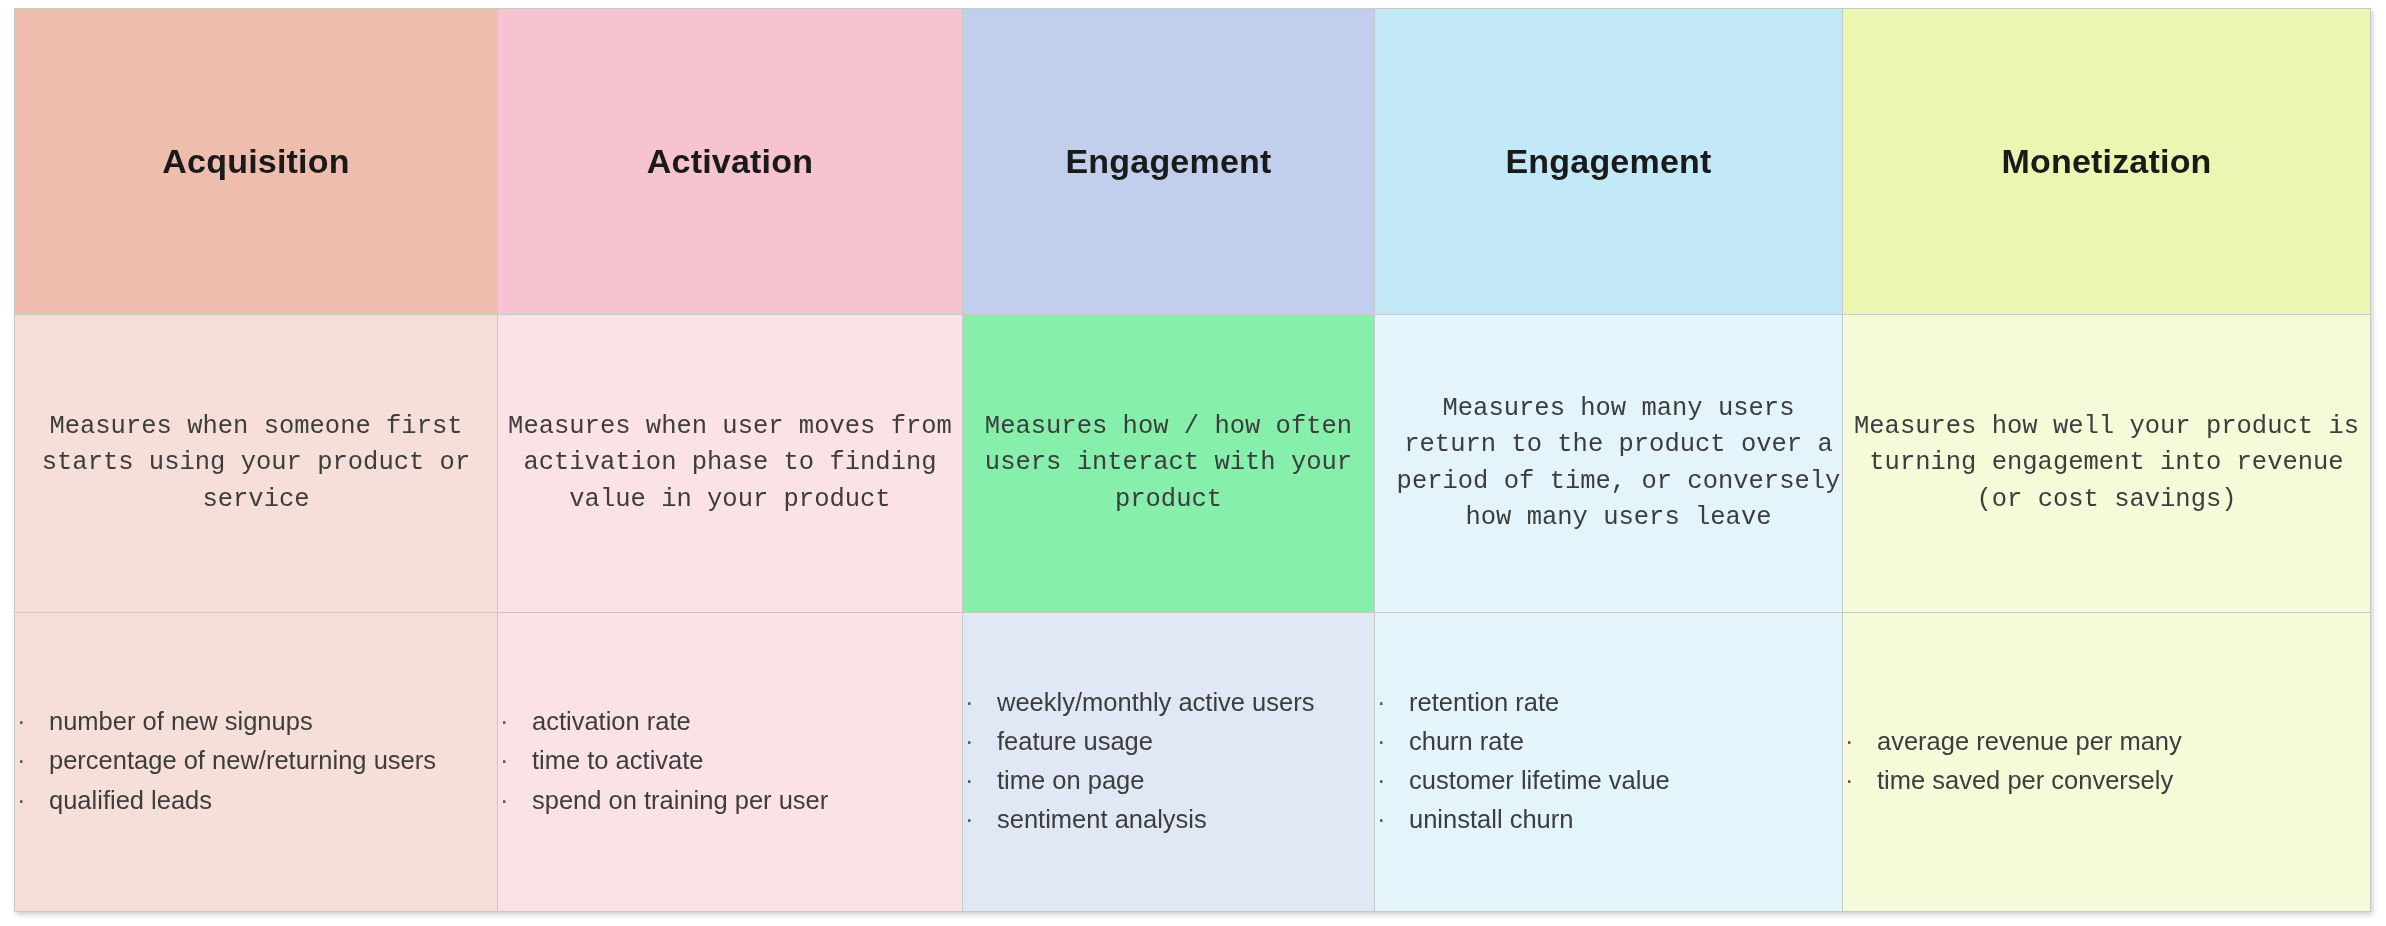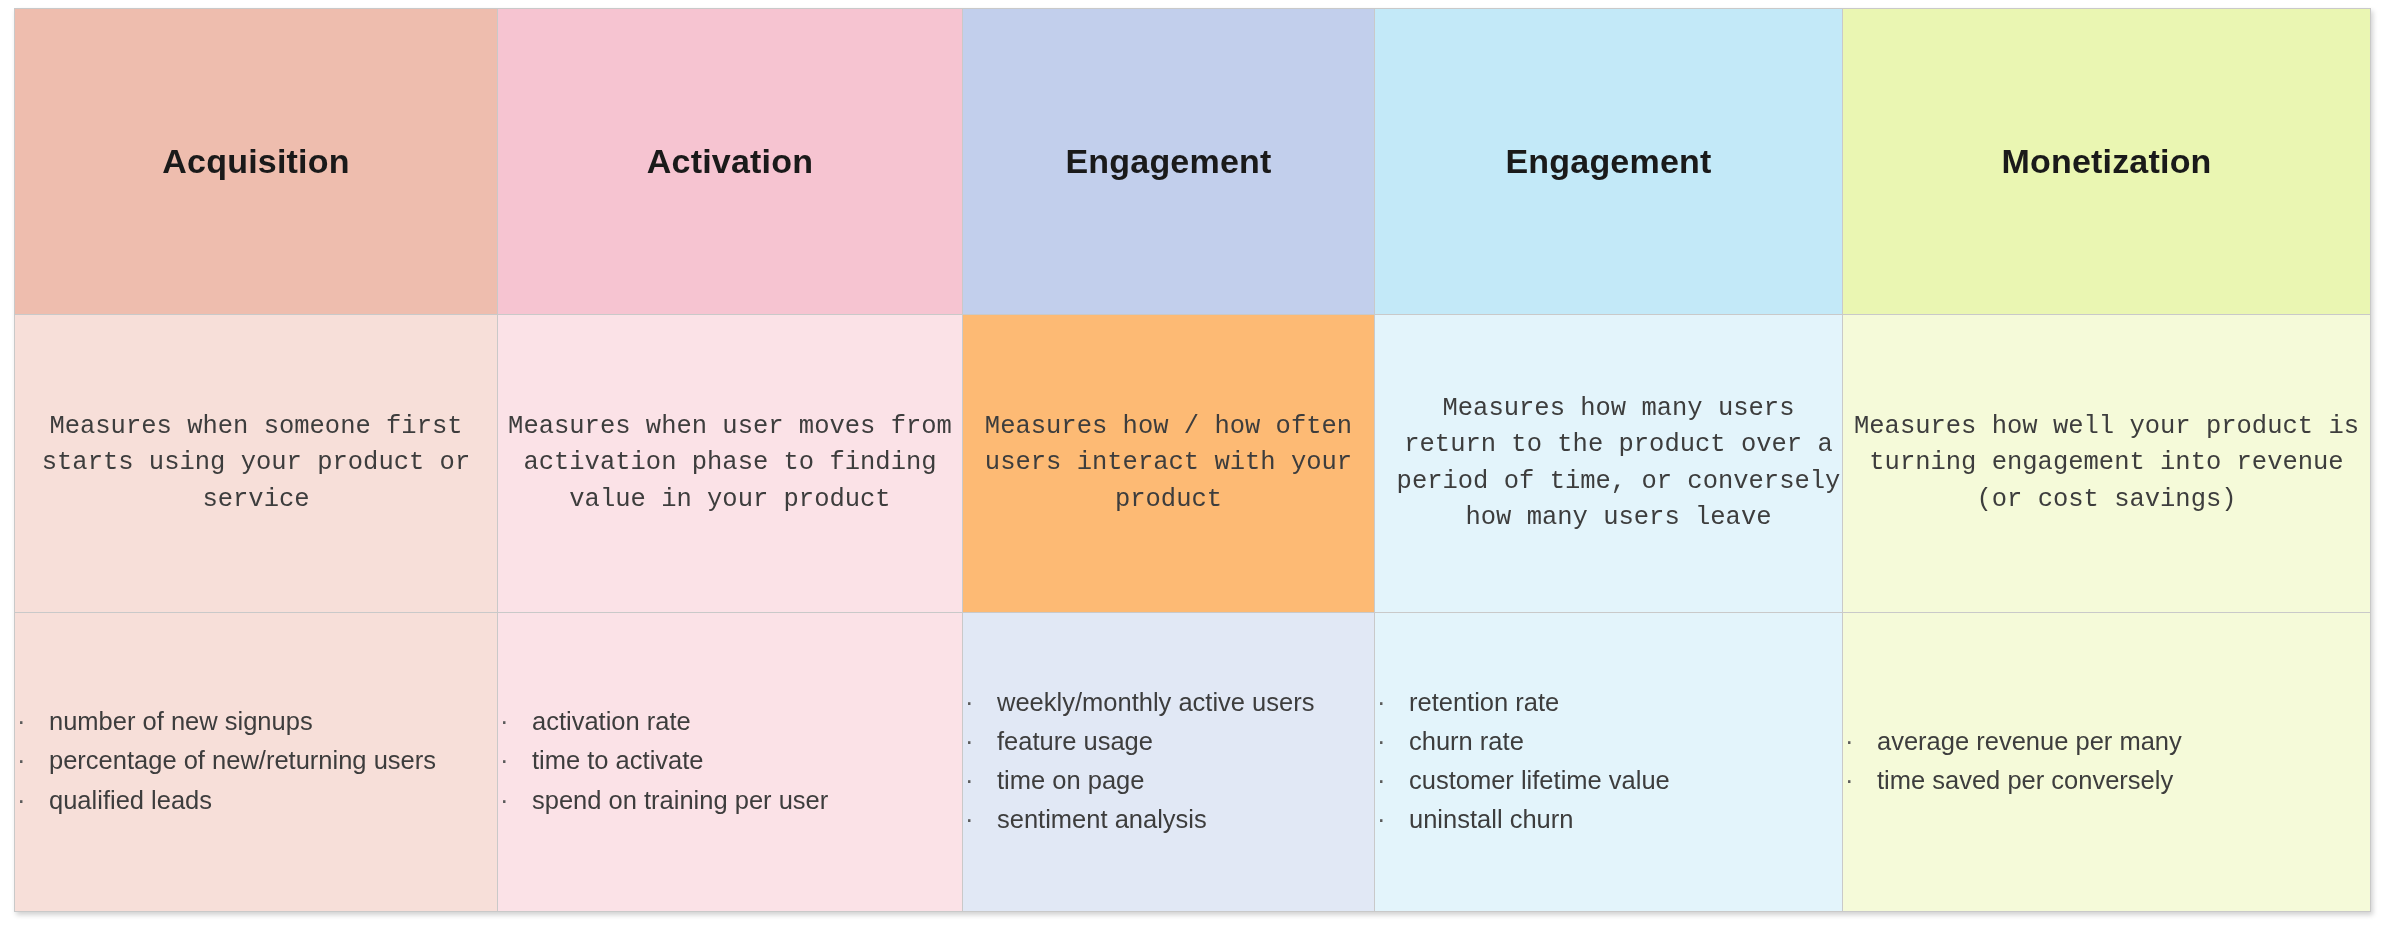--- a/index.html
+++ b/index.html
@@ -126,21 +126,21 @@
         </tr>
     </thead>
     <tbody>
       <tr class="desc-row" id="desc-row">
           <td class="desc-cell" style="background: rgb(247, 223, 217);">
             <span class="desc-text">Measures when someone first starts using your product or service</span>
           </td>
           <td class="desc-cell" style="background: rgb(251, 226, 231); text-align: center;">
             <span class="desc-text">Measures when user moves from activation phase to finding value in your product</span>
           </td>
-          <td class="desc-cell" style="background: #fdba74;">
+          <td class="desc-cell" style="background: #86efac;">
             <span class="desc-text">Measures how / how often users interact with your product</span>
           </td>
           <td class="desc-cell" style="background: rgb(227, 244, 251); padding-left: 20px;">
             <span class="desc-text">Measures how many users return to the product over a period of time, or conversely how many users leave</span>
           </td>
           <td class="desc-cell" style="background: rgb(245, 250, 217);">
             <span class="desc-text">Measures how well your product is turning engagement into revenue (or cost savings)</span>
           </td>
         </tr>
       <tr class="metrics-row" id="metrics-row">

